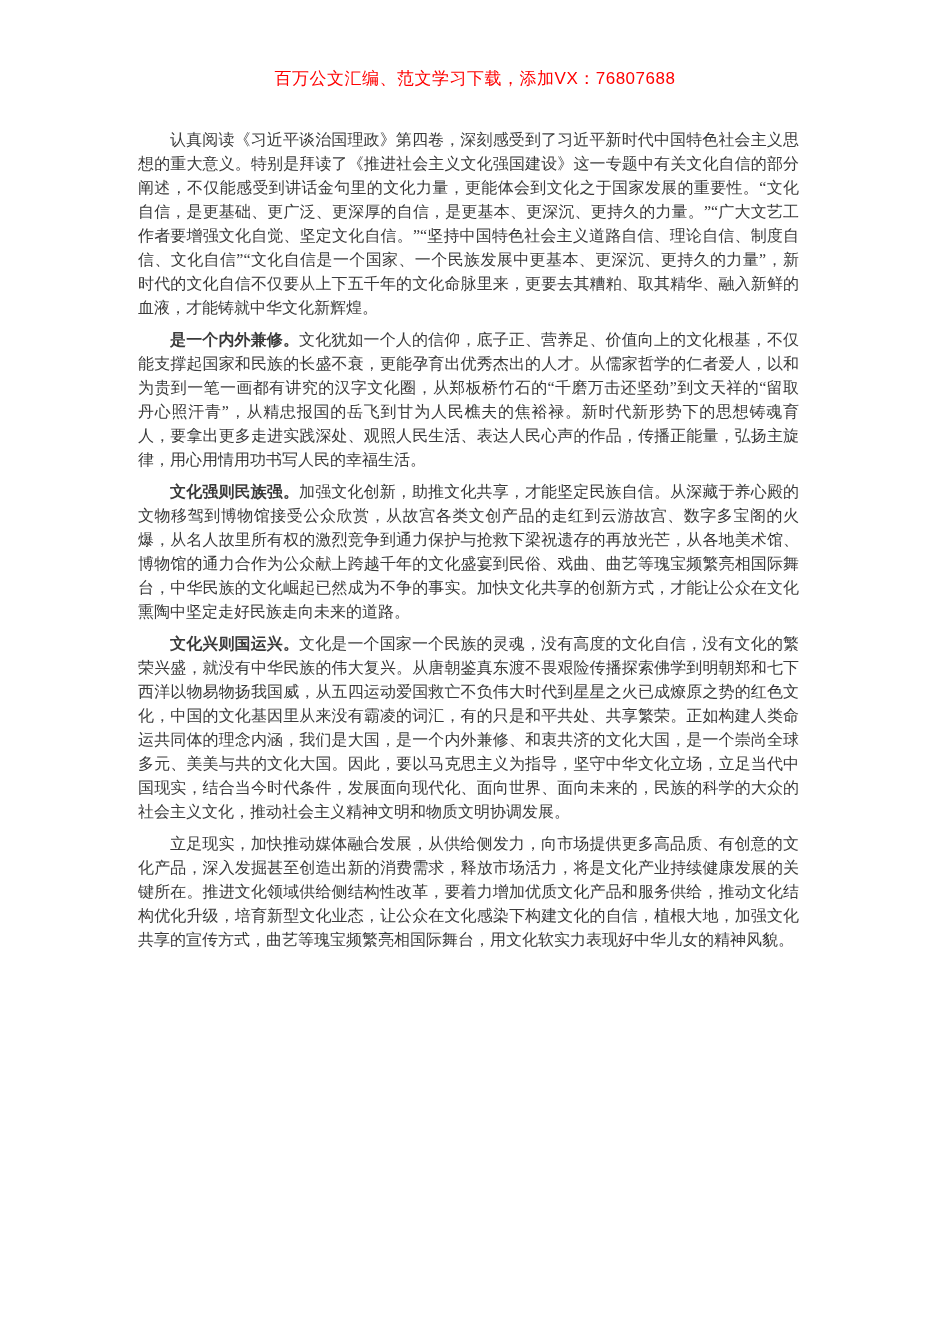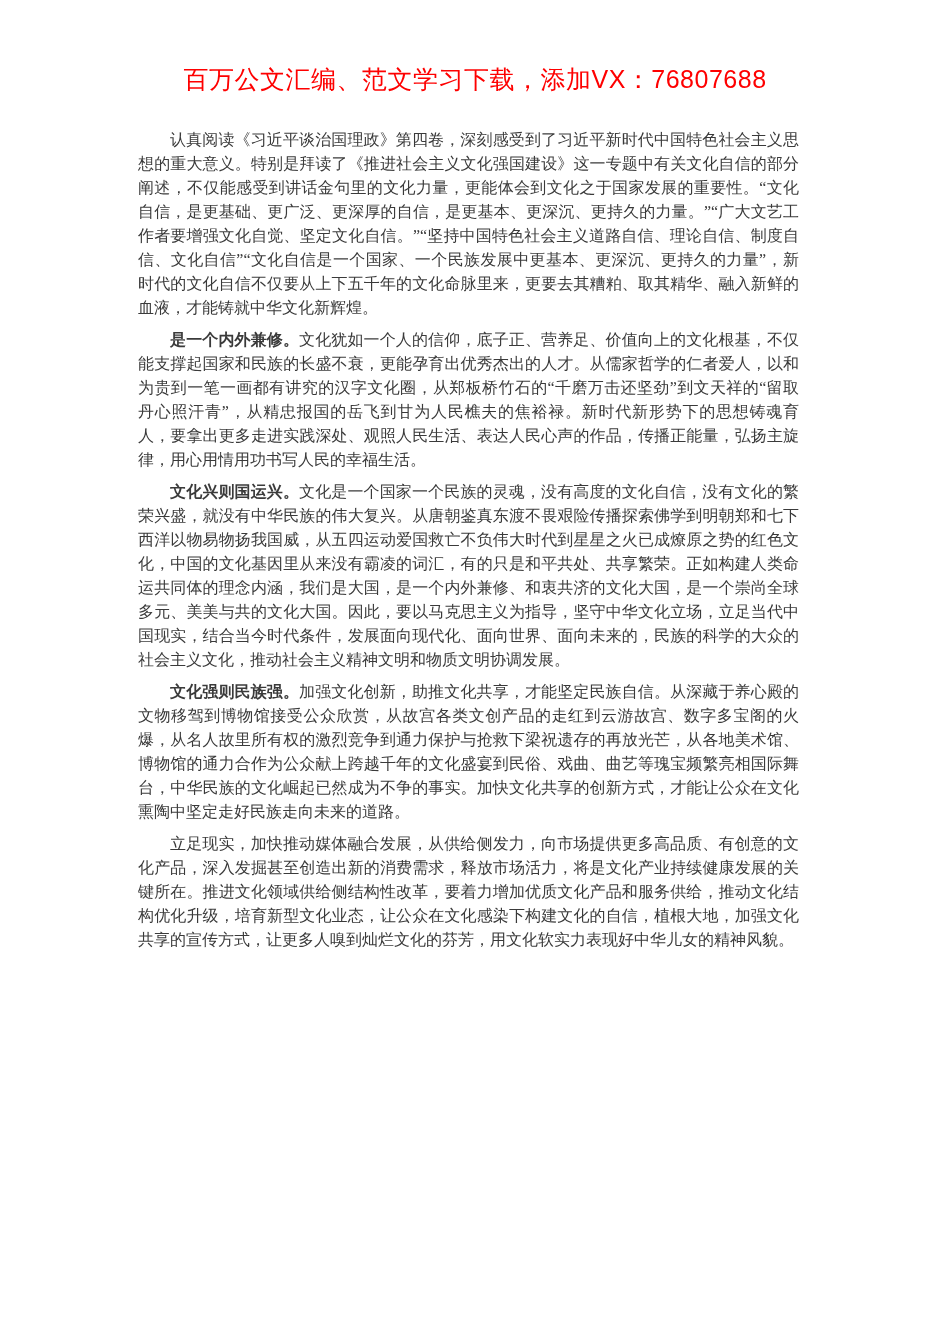--- a/index.html
+++ b/index.html
@@ -15,21 +15,21 @@
     overflow: hidden;
     font-family: "Liberation Serif", "DejaVu Serif", serif;
   }
   .header-notice {
     position: absolute;
     top: 66px;
     left: 0;
     width: 100%;
     text-align: center;
     font-family: "Liberation Sans", "DejaVu Sans", sans-serif;
-    font-size: 25px;
+    font-size: 17px;
     line-height: 26px;
     color: #fe0000;
     letter-spacing: 0.5px;
     white-space: nowrap;
   }
   .doc-body {
     position: absolute;
     left: 138px;
     top: 128px;
     width: 661px;
@@ -53,20 +53,20 @@
 <div class="page">
 
   <div class="header-notice" style="color: rgb(254, 0, 0);">百万公文汇编、范文学习下载，添加VX：76807688</div>
 
   <div class="doc-body" style="color: rgb(58, 58, 58);">
 
     <p><span class="lead"></span><span>认真阅读《习近平谈治国理政》第四卷，深刻感受到了习近平新时代中国特色社会主义思想的重大意义。特别是拜读了《推进社会主义文化强国建设》这一专题中有关文化自信的部分阐述，不仅能感受到讲话金句里的文化力量，更能体会到文化之于国家发展的重要性。“文化自信，是更基础、更广泛、更深厚的自信，是更基本、更深沉、更持久的力量。”“广大文艺工作者要增强文化自觉、坚定文化自信。”“坚持中国特色社会主义道路自信、理论自信、制度自信、文化自信”“文化自信是一个国家、一个民族发展中更基本、更深沉、更持久的力量”，新时代的文化自信不仅要从上下五千年的文化命脉里来，更要去其糟粕、取其精华、融入新鲜的血液，才能铸就中华文化新辉煌。</span></p>
 
     <p><span class="lead">是一个内外兼修。</span><span>文化犹如一个人的信仰，底子正、营养足、价值向上的文化根基，不仅能支撑起国家和民族的长盛不衰，更能孕育出优秀杰出的人才。从儒家哲学的仁者爱人，以和为贵到一笔一画都有讲究的汉字文化圈，从郑板桥竹石的“千磨万击还坚劲”到文天祥的“留取丹心照汗青”，从精忠报国的岳飞到甘为人民樵夫的焦裕禄。新时代新形势下的思想铸魂育人，要拿出更多走进实践深处、观照人民生活、表达人民心声的作品，传播正能量，弘扬主旋律，用心用情用功书写人民的幸福生活。</span></p>
 
+    <p><span class="lead">文化强则民族强。</span><span>加强文化创新，助推文化共享，才能坚定民族自信。从深藏于养心殿的文物移驾到博物馆接受公众欣赏，从故宫各类文创产品的走红到云游故宫、数字多宝阁的火爆，从名人故里所有权的激烈竞争到通力保护与抢救下梁祝遗存的再放光芒，从各地美术馆、博物馆的通力合作为公众献上跨越千年的文化盛宴到民俗、戏曲、曲艺等瑰宝频繁亮相国际舞台，中华民族的文化崛起已然成为不争的事实。加快文化共享的创新方式，才能让公众在文化熏陶中坚定走好民族走向未来的道路。</span></p>
+
     <p><span class="lead">文化兴则国运兴。</span><span>文化是一个国家一个民族的灵魂，没有高度的文化自信，没有文化的繁荣兴盛，就没有中华民族的伟大复兴。从唐朝鉴真东渡不畏艰险传播探索佛学到明朝郑和七下西洋以物易物扬我国威，从五四运动爱国救亡不负伟大时代到星星之火已成燎原之势的红色文化，中国的文化基因里从来没有霸凌的词汇，有的只是和平共处、共享繁荣。正如构建人类命运共同体的理念内涵，我们是大国，是一个内外兼修、和衷共济的文化大国，是一个崇尚全球多元、美美与共的文化大国。因此，要以马克思主义为指导，坚守中华文化立场，立足当代中国现实，结合当今时代条件，发展面向现代化、面向世界、面向未来的，民族的科学的大众的社会主义文化，推动社会主义精神文明和物质文明协调发展。</span></p>
 
-    <p><span class="lead">文化强则民族强。</span><span>加强文化创新，助推文化共享，才能坚定民族自信。从深藏于养心殿的文物移驾到博物馆接受公众欣赏，从故宫各类文创产品的走红到云游故宫、数字多宝阁的火爆，从名人故里所有权的激烈竞争到通力保护与抢救下梁祝遗存的再放光芒，从各地美术馆、博物馆的通力合作为公众献上跨越千年的文化盛宴到民俗、戏曲、曲艺等瑰宝频繁亮相国际舞台，中华民族的文化崛起已然成为不争的事实。加快文化共享的创新方式，才能让公众在文化熏陶中坚定走好民族走向未来的道路。</span></p>
-
-    <p><span class="lead"></span><span>立足现实，加快推动媒体融合发展，从供给侧发力，向市场提供更多高品质、有创意的文化产品，深入发掘甚至创造出新的消费需求，释放市场活力，将是文化产业持续健康发展的关键所在。推进文化领域供给侧结构性改革，要着力增加优质文化产品和服务供给，推动文化结构优化升级，培育新型文化业态，让公众在文化感染下构建文化的自信，植根大地，加强文化共享的宣传方式，让更多人嗅到灿烂文化的芬芳，用文化软实力表现好中华儿女的精神风貌。</span></p>
+    <p><span class="lead"></span><span>立足现实，加快推动媒体融合发展，从供给侧发力，向市场提供更多高品质、有创意的文化产品，深入发掘甚至创造出新的消费需求，释放市场活力，将是文化产业持续健康发展的关键所在。推进文化领域供给侧结构性改革，要着力增加优质文化产品和服务供给，推动文化结构优化升级，培育新型文化业态，让公众在文化感染下构建文化的自信，植根大地，加强文化共享的宣传方式，曲艺等瑰宝频繁亮相国际舞台，用文化软实力表现好中华儿女的精神风貌。</span></p>
 
   </div>
 </div>
 
 </body></html>

